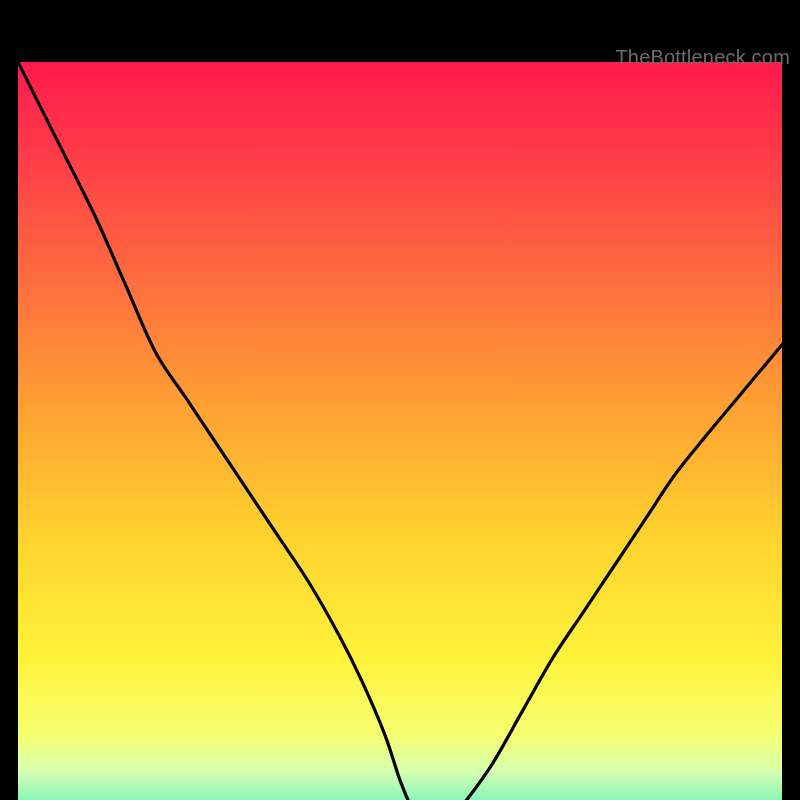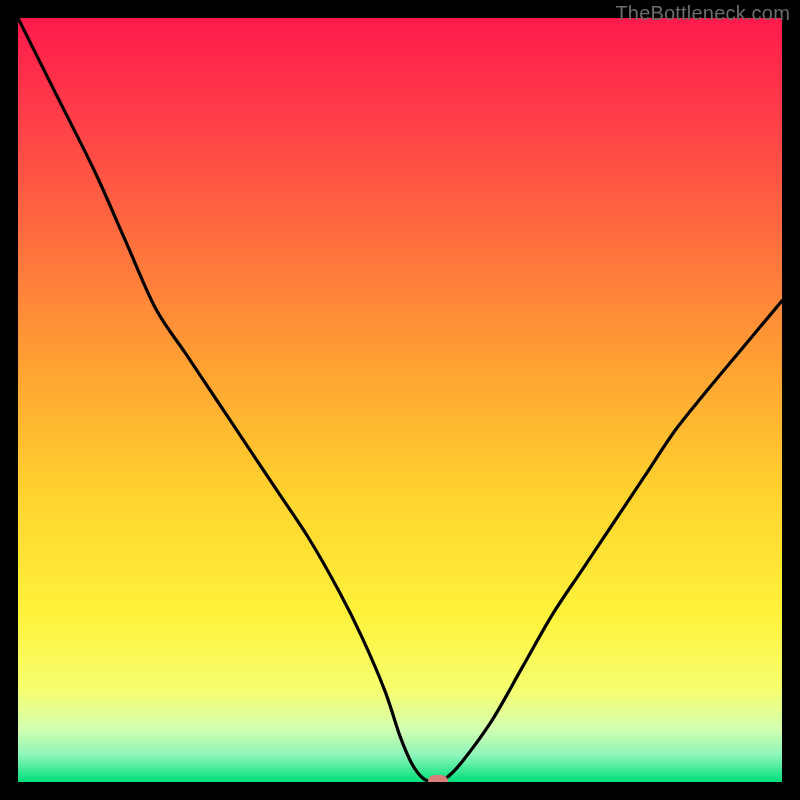--- a/index.html
+++ b/index.html
@@ -9,20 +9,21 @@
     height: 800px;
     overflow: hidden;
     background: #000;
     font-family: Arial, Helvetica, sans-serif;
   }
   .frame {
     position: relative;
     width: 800px;
     height: 633px;
     background: #000;
+    margin-top: 44px;
   }
   .watermark {
     position: absolute;
     top: 2px;
     right: 10px;
     color: #6b6b6b;
     font-size: 20px;
     font-weight: 500;
     letter-spacing: 0.2px;
     z-index: 20;

